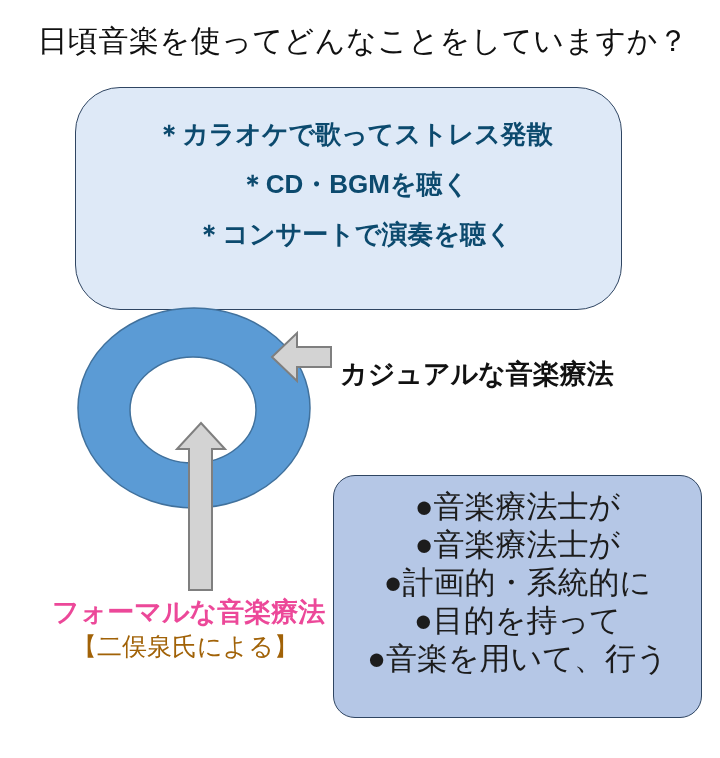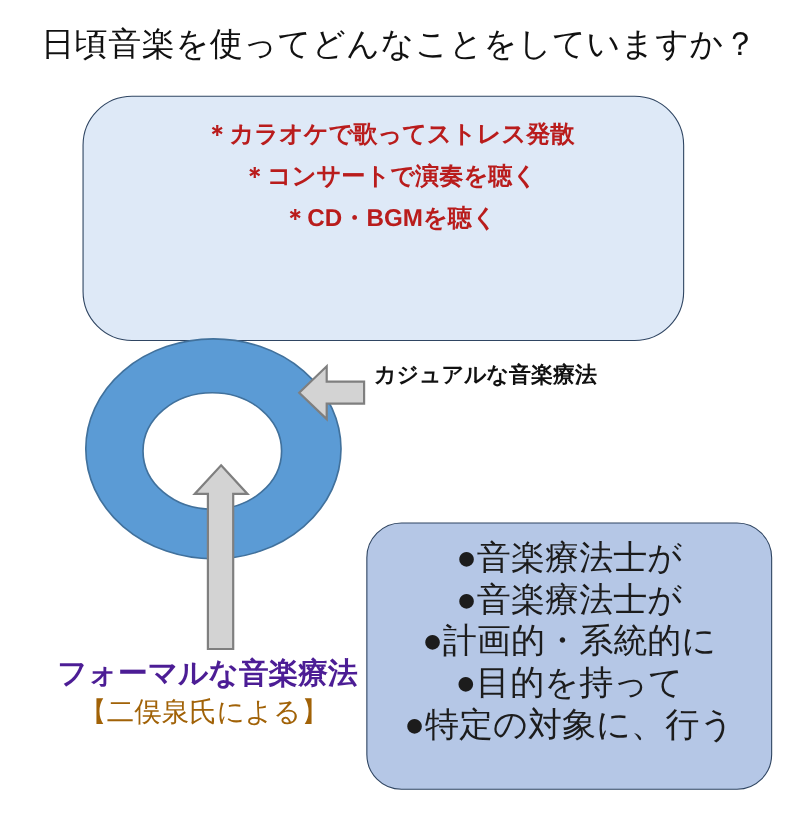--- a/index.html
+++ b/index.html
@@ -32,32 +32,33 @@
     left: 75px;
     top: 87px;
     width: 547px;
     height: 223px;
     border-radius: 45px;
     background: #dee9f7;
     padding: 15px 20px 0 32px;
     z-index: 1;
   }
   .box1 .line {
-    font-size: 22px;
+    font-size: 26px;
     line-height: 38px;
     font-weight: bold;
-    color: #b91c1c;
+    color: #0c4a6e;
     white-space: nowrap;
+    margin-top: 12px;
   }
   .box2 {
     left: 333px;
     top: 475px;
     width: 369px;
     height: 243px;
-    border-radius: 32px;
+    border-radius: 22px;
     background: #b5c7e6;
     padding: 12px 10px 0 10px;
     z-index: 1;
   }
   .box2 .line {
     font-size: 31px;
     line-height: 38px;
     color: #1c1c1c;
     white-space: nowrap;
   }
@@ -68,66 +69,66 @@
     z-index: 2;
     pointer-events: none;
   }
   .label {
     position: absolute;
     white-space: nowrap;
     z-index: 3;
   }
   .label-casual {
     left: 340px;
-    top: 327px;
-    font-size: 20px;
+    top: 356px;
+    font-size: 27px;
     font-weight: bold;
     color: #111111;
   }
   .label-formal {
     left: 52px;
     top: 594px;
     font-size: 27px;
     font-weight: bold;
-    color: #4c1d95;
+    color: #ec4899;
   }
   .label-attribution {
     left: 72px;
     top: 630px;
     font-size: 25px;
     color: #a16207;
   }
 </style>
 </head>
 <body>
 
 <div class="canvas">
 
   <div class="title">日頃音楽を使ってどんなことをしていますか？</div>
 
   <div class="box box1">
     <div class="line">＊カラオケで歌ってストレス発散</div>
+    <div class="line">＊CD・BGMを聴く</div>
     <div class="line">＊コンサートで演奏を聴く</div>
-    <div class="line">＊CD・BGMを聴く</div>
   </div>
 
   <svg class="shapes" width="720" height="758" viewBox="0 0 720 758">
     <ellipse cx="194" cy="408" rx="116" ry="100" stroke-width="1.5" fill="#5b9bd5" stroke="#41719c"></ellipse>
     <ellipse cx="193" cy="410" rx="63" ry="53" stroke-width="1.5" fill="#ffffff" stroke="#41719c"></ellipse>
     <path d="M 272 357 L 297 333 L 297 347 L 331 347 L 331 367 L 297 367 L 297 381 Z" stroke-width="2" fill="#d3d3d3" stroke="#7f7f7f"></path>
     <path d="M 201 423 L 225 449 L 212 449 L 212 590 L 189 590 L 189 449 L 177 449 Z" stroke-width="2" fill="#d3d3d3" stroke="#7f7f7f"></path>
   </svg>
 
   <div class="label label-casual">カジュアルな音楽療法</div>
 
   <div class="label label-formal">フォーマルな音楽療法</div>
 
   <div class="label label-attribution">【二俣泉氏による】</div>
 
   <div class="box box2">
     <div class="line">●音楽療法士が</div>
     <div class="line">●音楽療法士が</div>
     <div class="line">●計画的・系統的に</div>
     <div class="line">●目的を持って</div>
-    <div class="line">●特定の対象に、行う</div>
+    <div class="line">●音楽を用いて、行う</div>
   </div>
 
 </div>
 
 </body></html>

